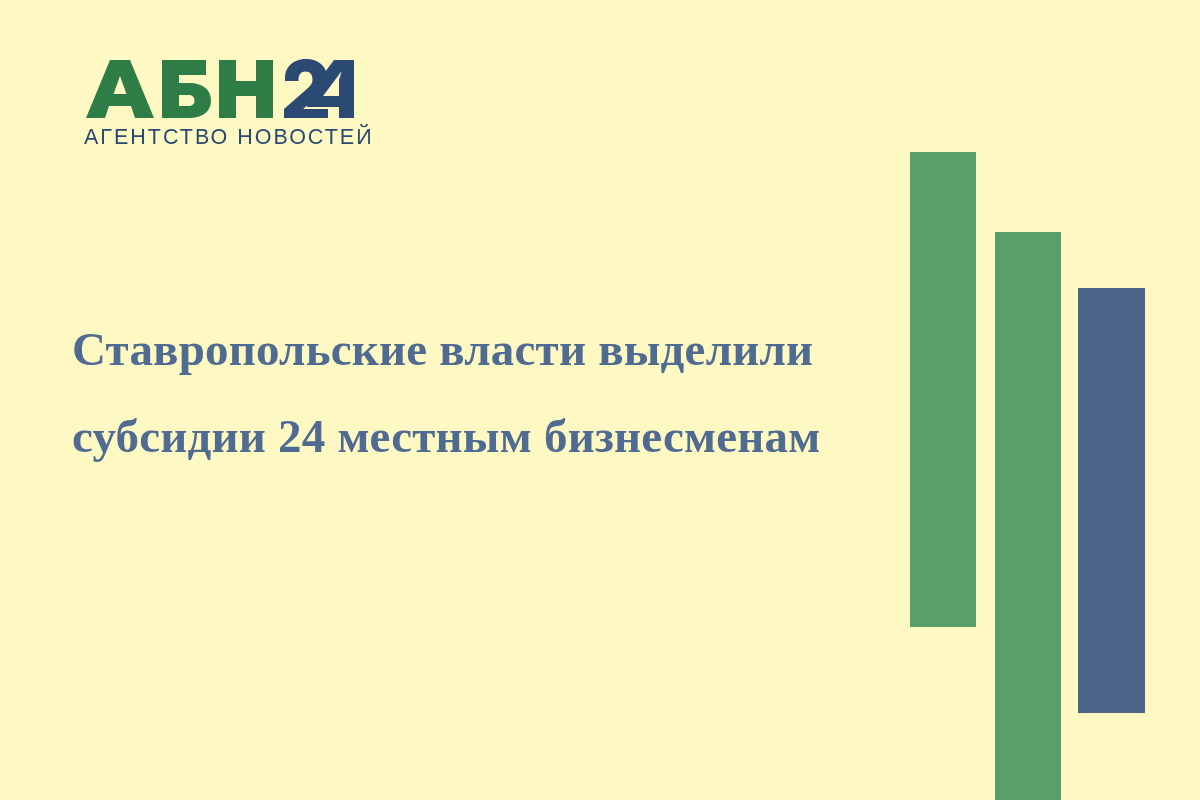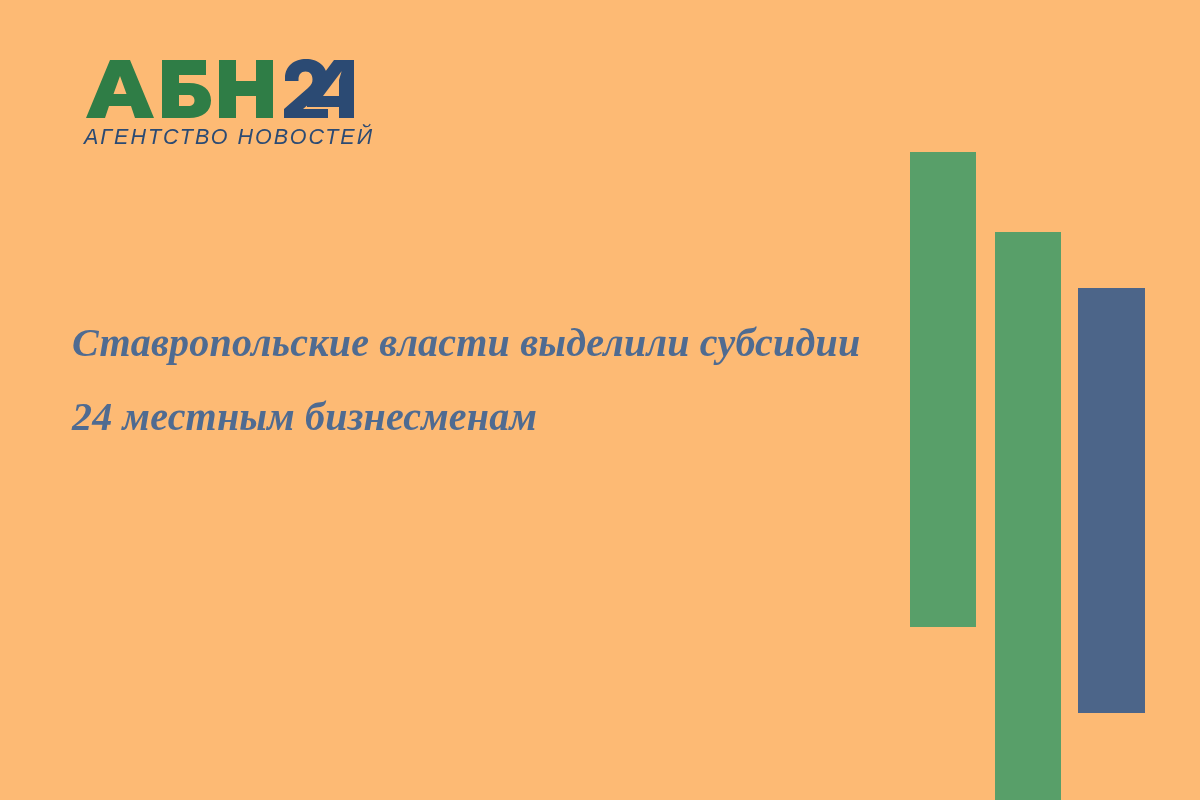--- a/index.html
+++ b/index.html
@@ -63,33 +63,33 @@
     line-height: 1;
   }
 
   
   #headline {
     position: absolute;
     left: 72px;
     top: 306px;
     width: 790px;
     font-family: "Liberation Serif", "DejaVu Serif", serif;
-    font-size: 40px;
+    font-size: 47px;
     font-weight: 700;
     line-height: 1.86;
     letter-spacing: 0.2px;
     color: #4f6b91;
     margin: 0;
     white-space: pre-line;
   }
 </style>
 </head>
 <body style="background: rgb(236, 236, 236);">
 
-<div id="card" style="background: #fdba74; font-style: italic;">
+<div id="card" style="background: #fef9c3;">
 
   <div class="bars">
     <span class="bar" style="left: 910px; top: 152px; width: 66px; height: 475px; background: rgb(88, 159, 105);"></span>
     <span class="bar" style="left: 995px; top: 232px; width: 66px; height: 568px; background: rgb(88, 159, 105);"></span>
     <span class="bar" style="left: 1078px; top: 288px; width: 67px; height: 425px; background: rgb(76, 101, 137);"></span>
   </div>
 
   <div id="logo">
     <svg id="logo-mark" viewBox="0 0 272 62" aria-hidden="true">
 

